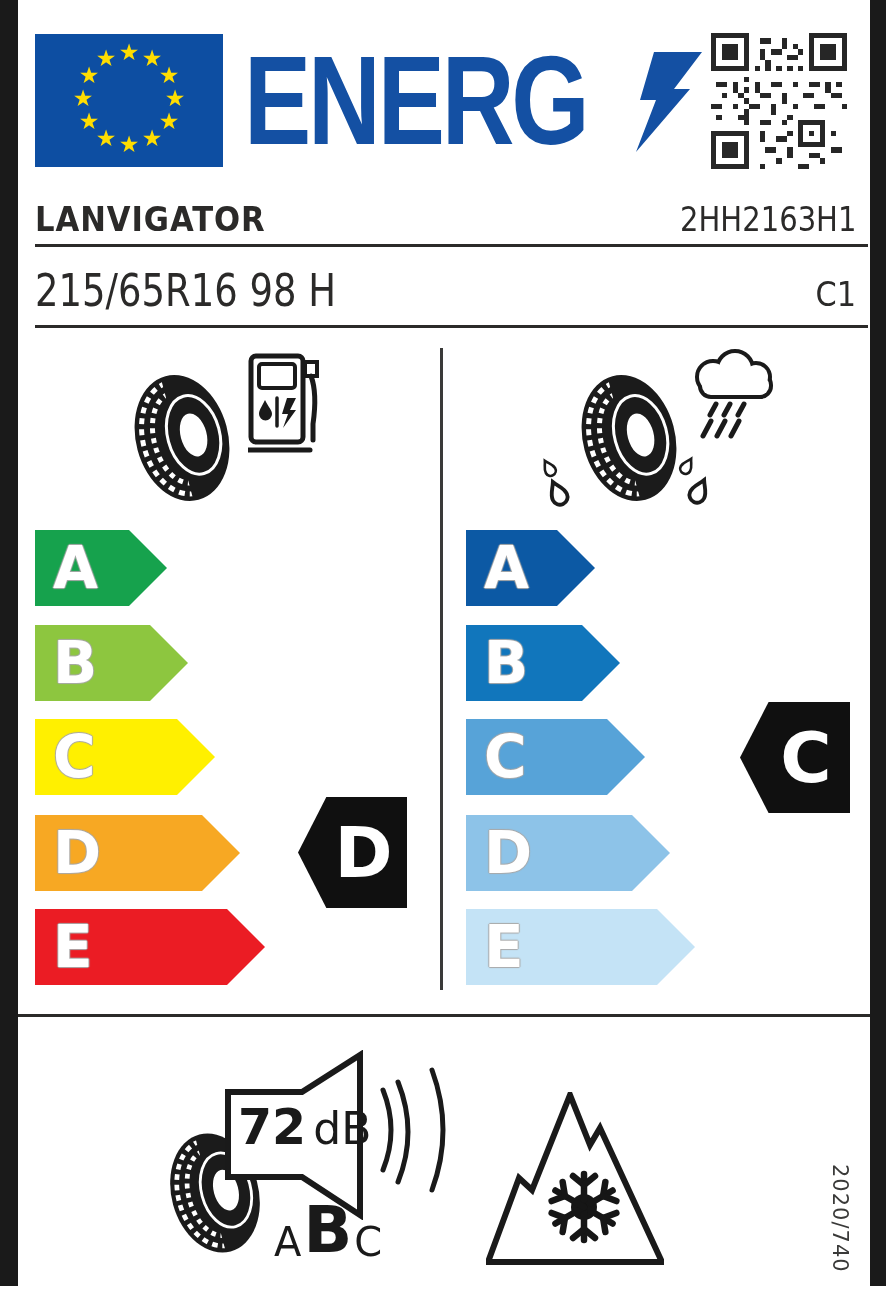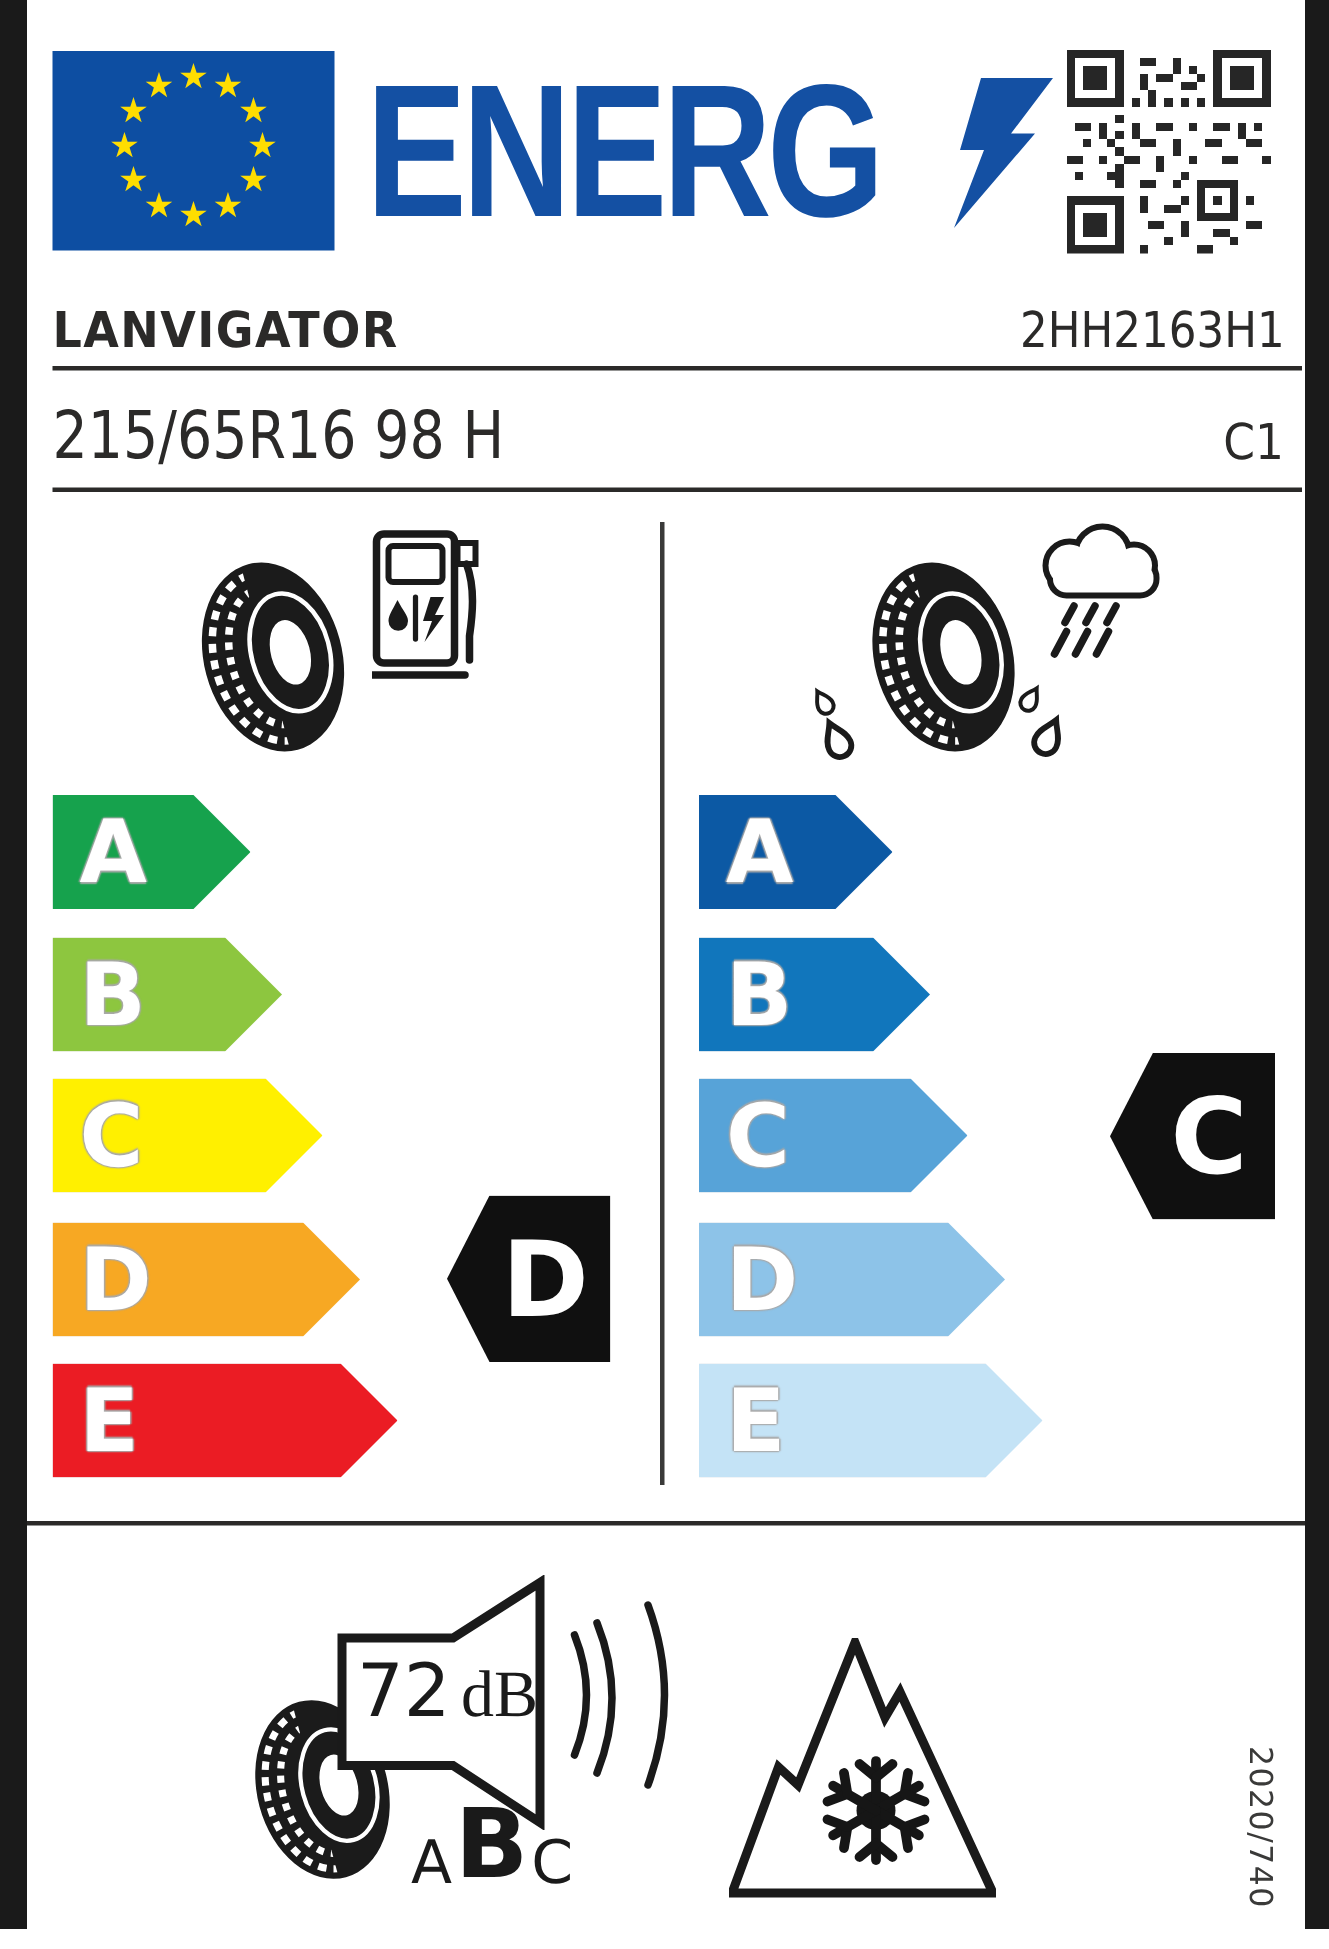--- a/index.html
+++ b/index.html
@@ -32,22 +32,22 @@
          filter:drop-shadow(0 0 1px #8a8a8a);}
   .arrow.right{left:466px;}
   .cls-letter{font-weight:bold;font-size:58px;line-height:1;color:#fff;margin-left:18px;
          text-shadow:0 1px 1px #a9a9a9,1px 0 1px #a9a9a9,-1px 0 1px #a9a9a9,0 -1px 1px #a9a9a9;}
   
   .indicator{position:absolute;background:#101010;display:flex;align-items:center;justify-content:center;
          clip-path:polygon(0 50%, 26% 0, 100% 0, 100% 100%, 26% 100%);box-sizing:border-box;padding-left:22px;}
   .indicator span{font-weight:bold;font-size:70px;line-height:1;color:#fff;}
   
   .db-text{position:absolute;left:238px;top:1103px;display:flex;align-items:baseline;color:#1a1a1a;}
-  .db-val{font-weight:normal;font-size:49px;line-height:1;}
-  .db-unit{font-size:44px;line-height:1;margin-left:7px;font-family:Liberation Serif, serif;}
+  .db-val{font-weight:bold;font-size:49px;line-height:1;}
+  .db-unit{font-size:44px;line-height:1;margin-left:7px;}
   .abc{position:absolute;left:274px;top:1198px;display:flex;align-items:flex-end;color:#1a1a1a;}
   .abc .s{font-size:40px;line-height:1;}
   .abc .rated{font-size:64px;line-height:1;font-weight:bold;margin:0 2px;}
   .regulation{position:absolute;left:828px;top:1164px;writing-mode:vertical-rl;font-size:21px;
          letter-spacing:1px;color:#3a3a39;}
   svg{display:block;}
 </style>
 </head>
 <body>
 

